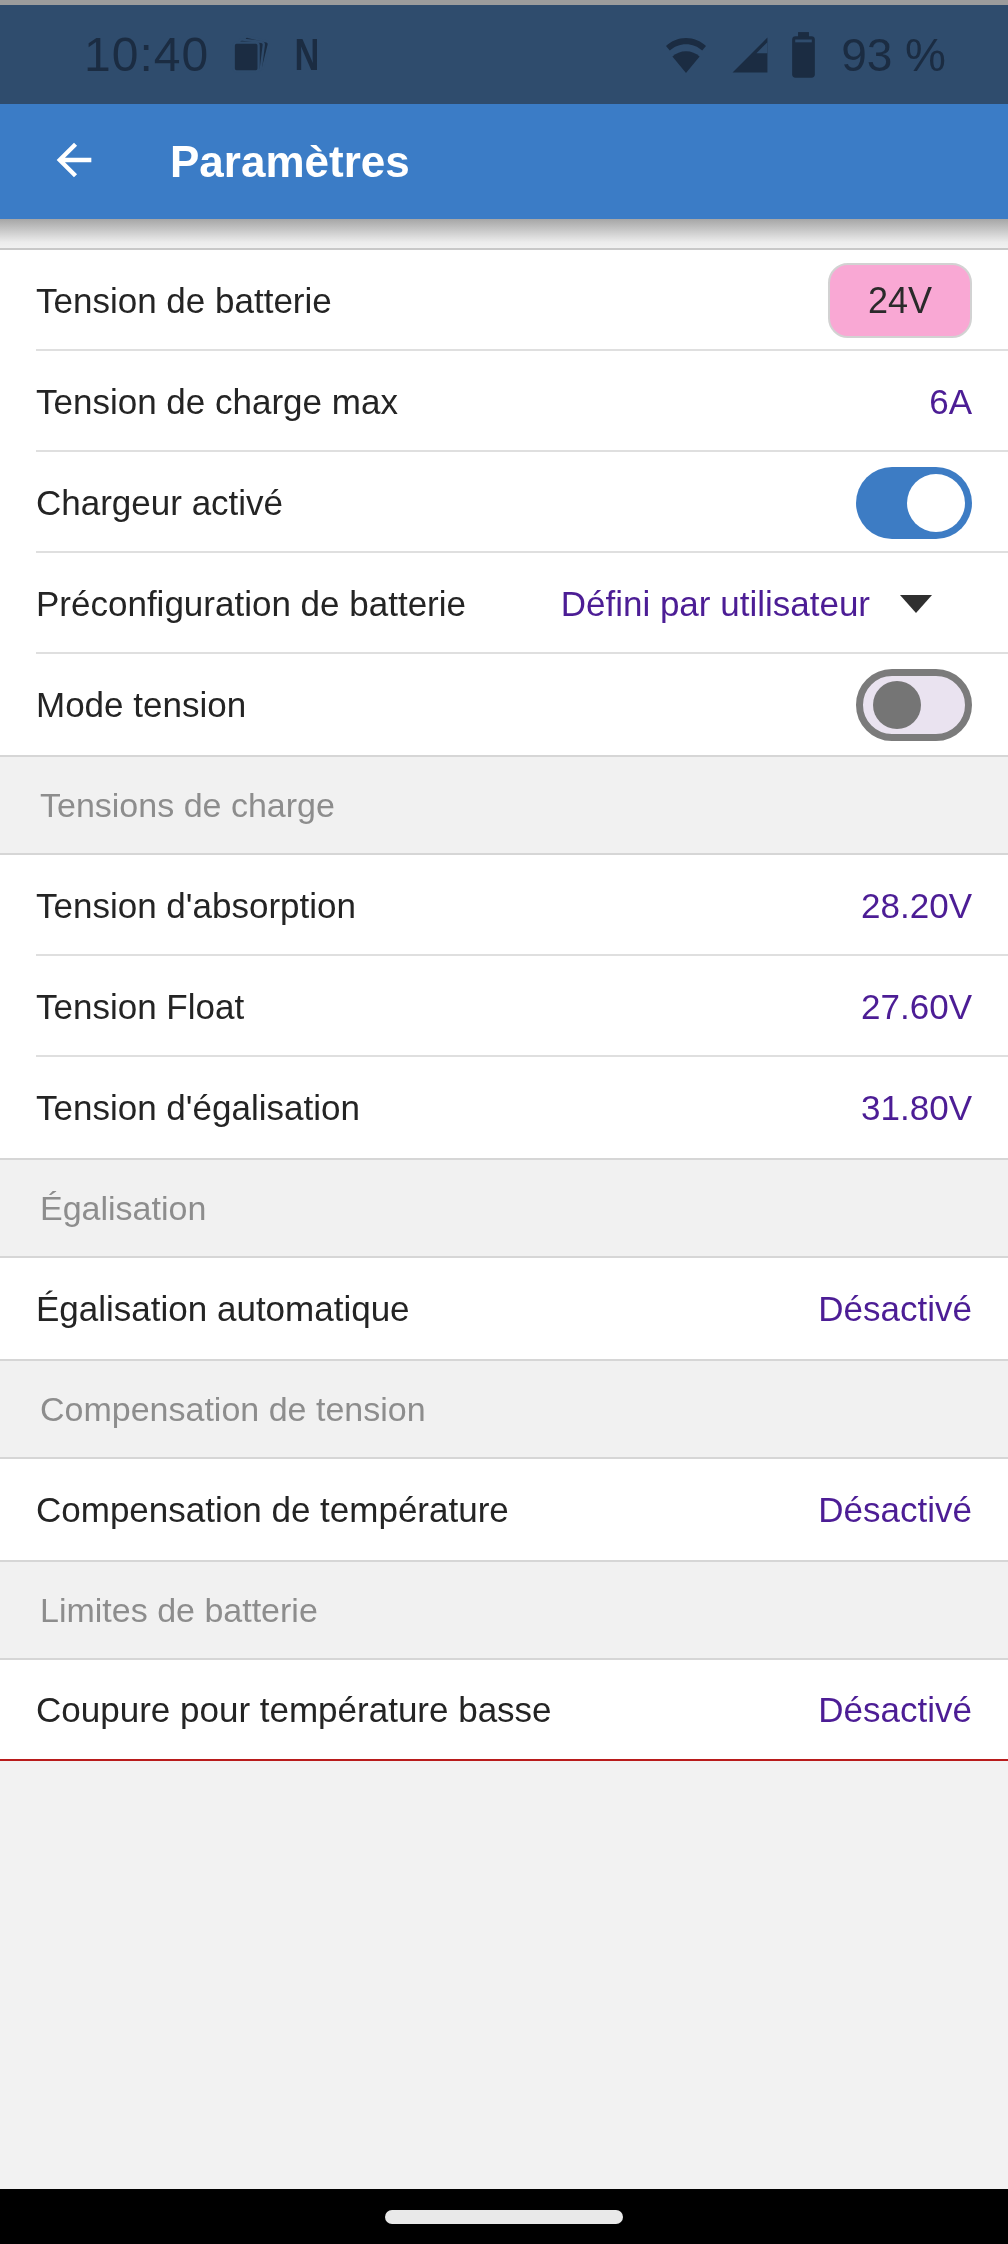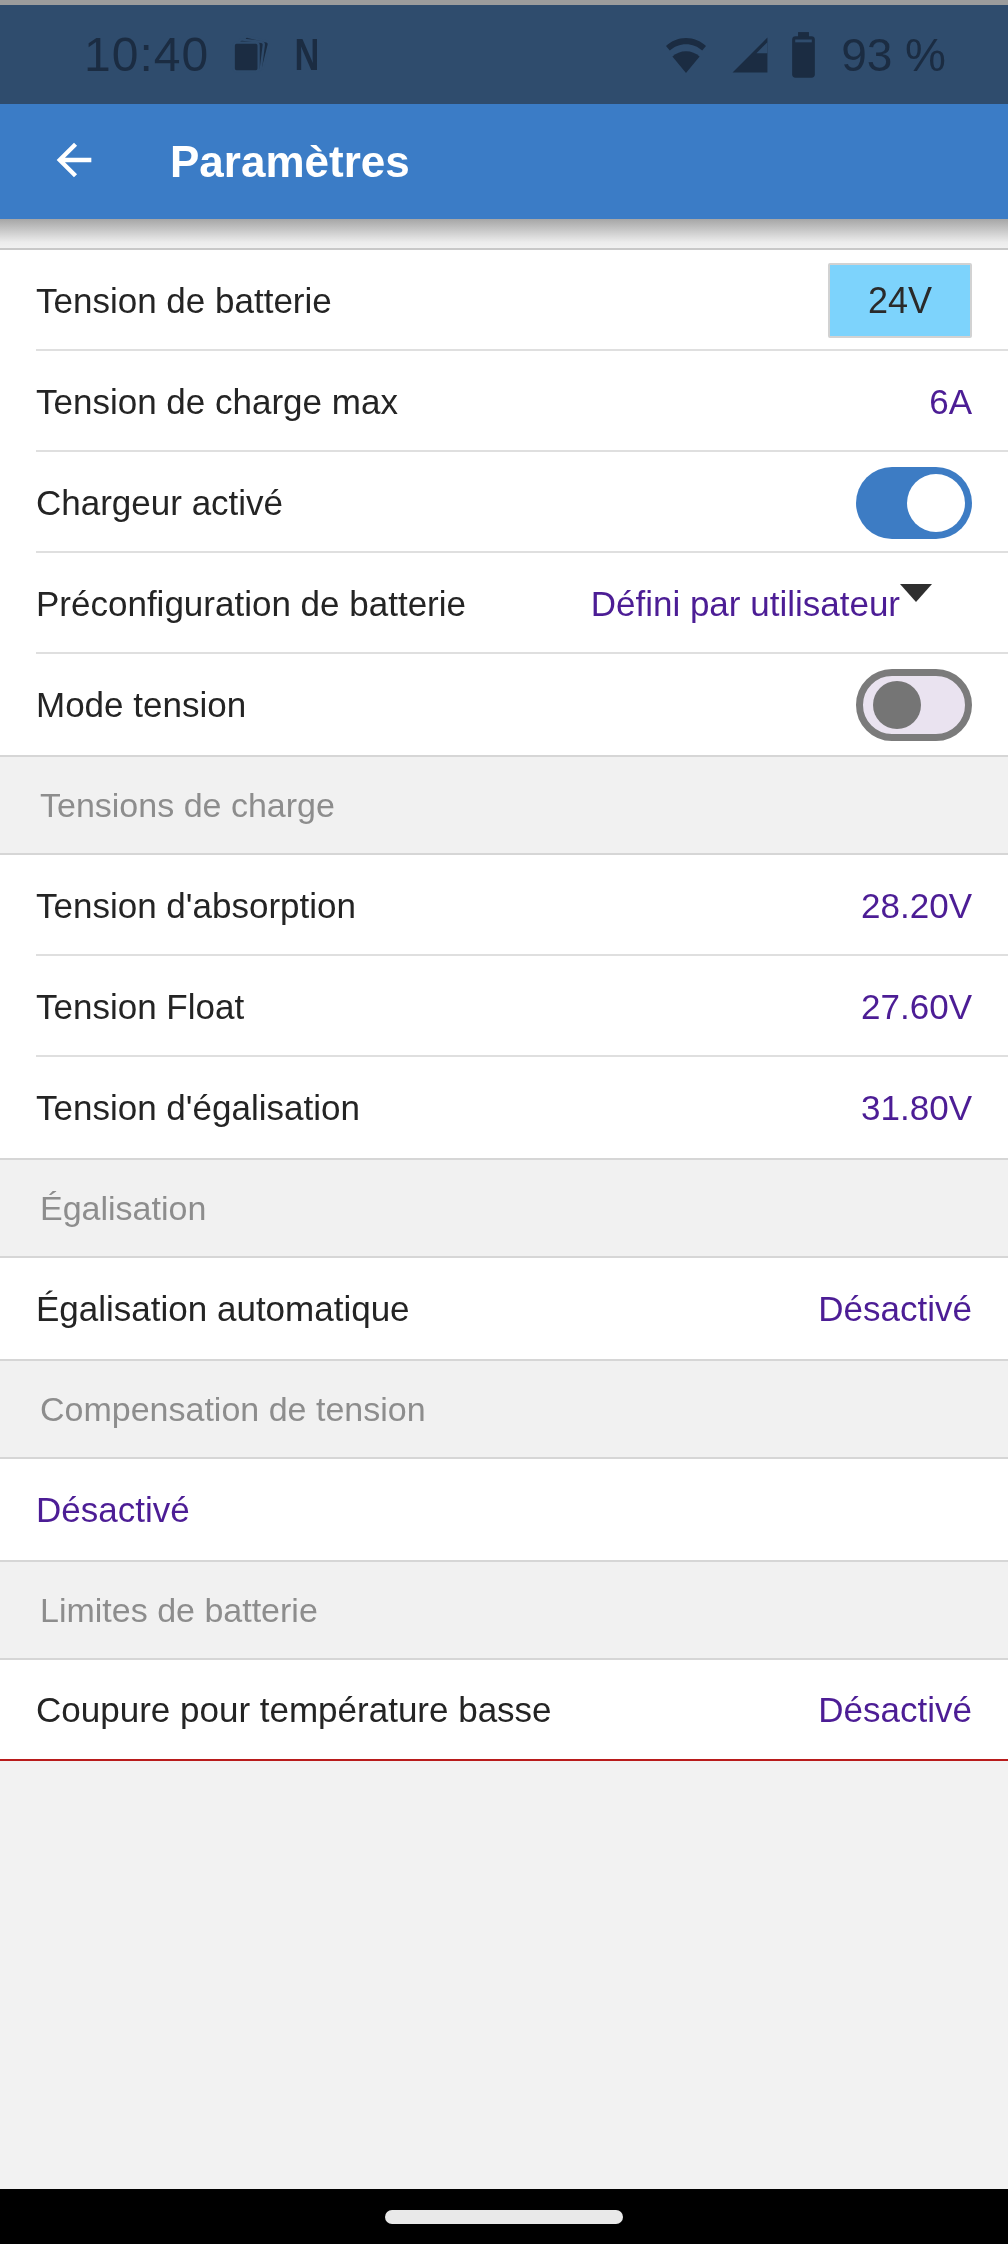--- a/index.html
+++ b/index.html
@@ -51,25 +51,25 @@
     display:flex;align-items:center;justify-content:space-between;
     padding:0 36px;position:relative;
   }
   .row.divided::after{
     content:"";position:absolute;left:36px;right:0;bottom:0;height:2px;background:#dfdfdf;
   }
   .row-label{font-size:35px;color:#242424;}
   .row-value{font-size:35px;color:#4c1d95;}
   .value-box{
     min-width:144px;height:75px;padding:0 29px;
-    border:2px solid #d2d2d2;border-radius:2px;background:#7dd3fc;
+    border:2px solid #d2d2d2;border-radius:20px;background:#f9a8d4;
     display:flex;align-items:center;justify-content:center;
     font-size:36px;color:#2a2a2a;
   }
-  .dropdown{display:flex;margin-right:40px;cursor:pointer;}
+  .dropdown{display:flex;align-items:center;gap:30px;margin-right:40px;cursor:pointer;}
   .caret-down{
     width:0;height:0;
     border-left:16px solid transparent;border-right:16px solid transparent;
     border-top:18px solid #2f2f2f;
   }
   .toggle{position:relative;width:116px;height:72px;border-radius:36px;cursor:pointer;flex:0 0 auto;}
   .toggle.on{background:var(--toggle-on);}
   .toggle.on .knob{
     position:absolute;top:50%;transform:translateY(-50%);right:7px;
     width:58px;height:58px;border-radius:50%;background:#fff;
@@ -202,20 +202,21 @@
 <div class="section-header">Égalisation</div>
 
 <div class="row">
   <span class="row-label">Égalisation automatique</span>
   <span class="row-value">Désactivé</span>
 </div>
 
 <div class="section-header">Compensation de tension</div>
 
 <div class="row">
+  <span class="row-label">Compensation de température</span>
   <span class="row-value">Désactivé</span>
 </div>
 
 <div class="section-header">Limites de batterie</div>
 
 <div class="row group-end">
   <span class="row-label">Coupure pour température basse</span>
   <span class="row-value">Désactivé</span>
 </div>
 

